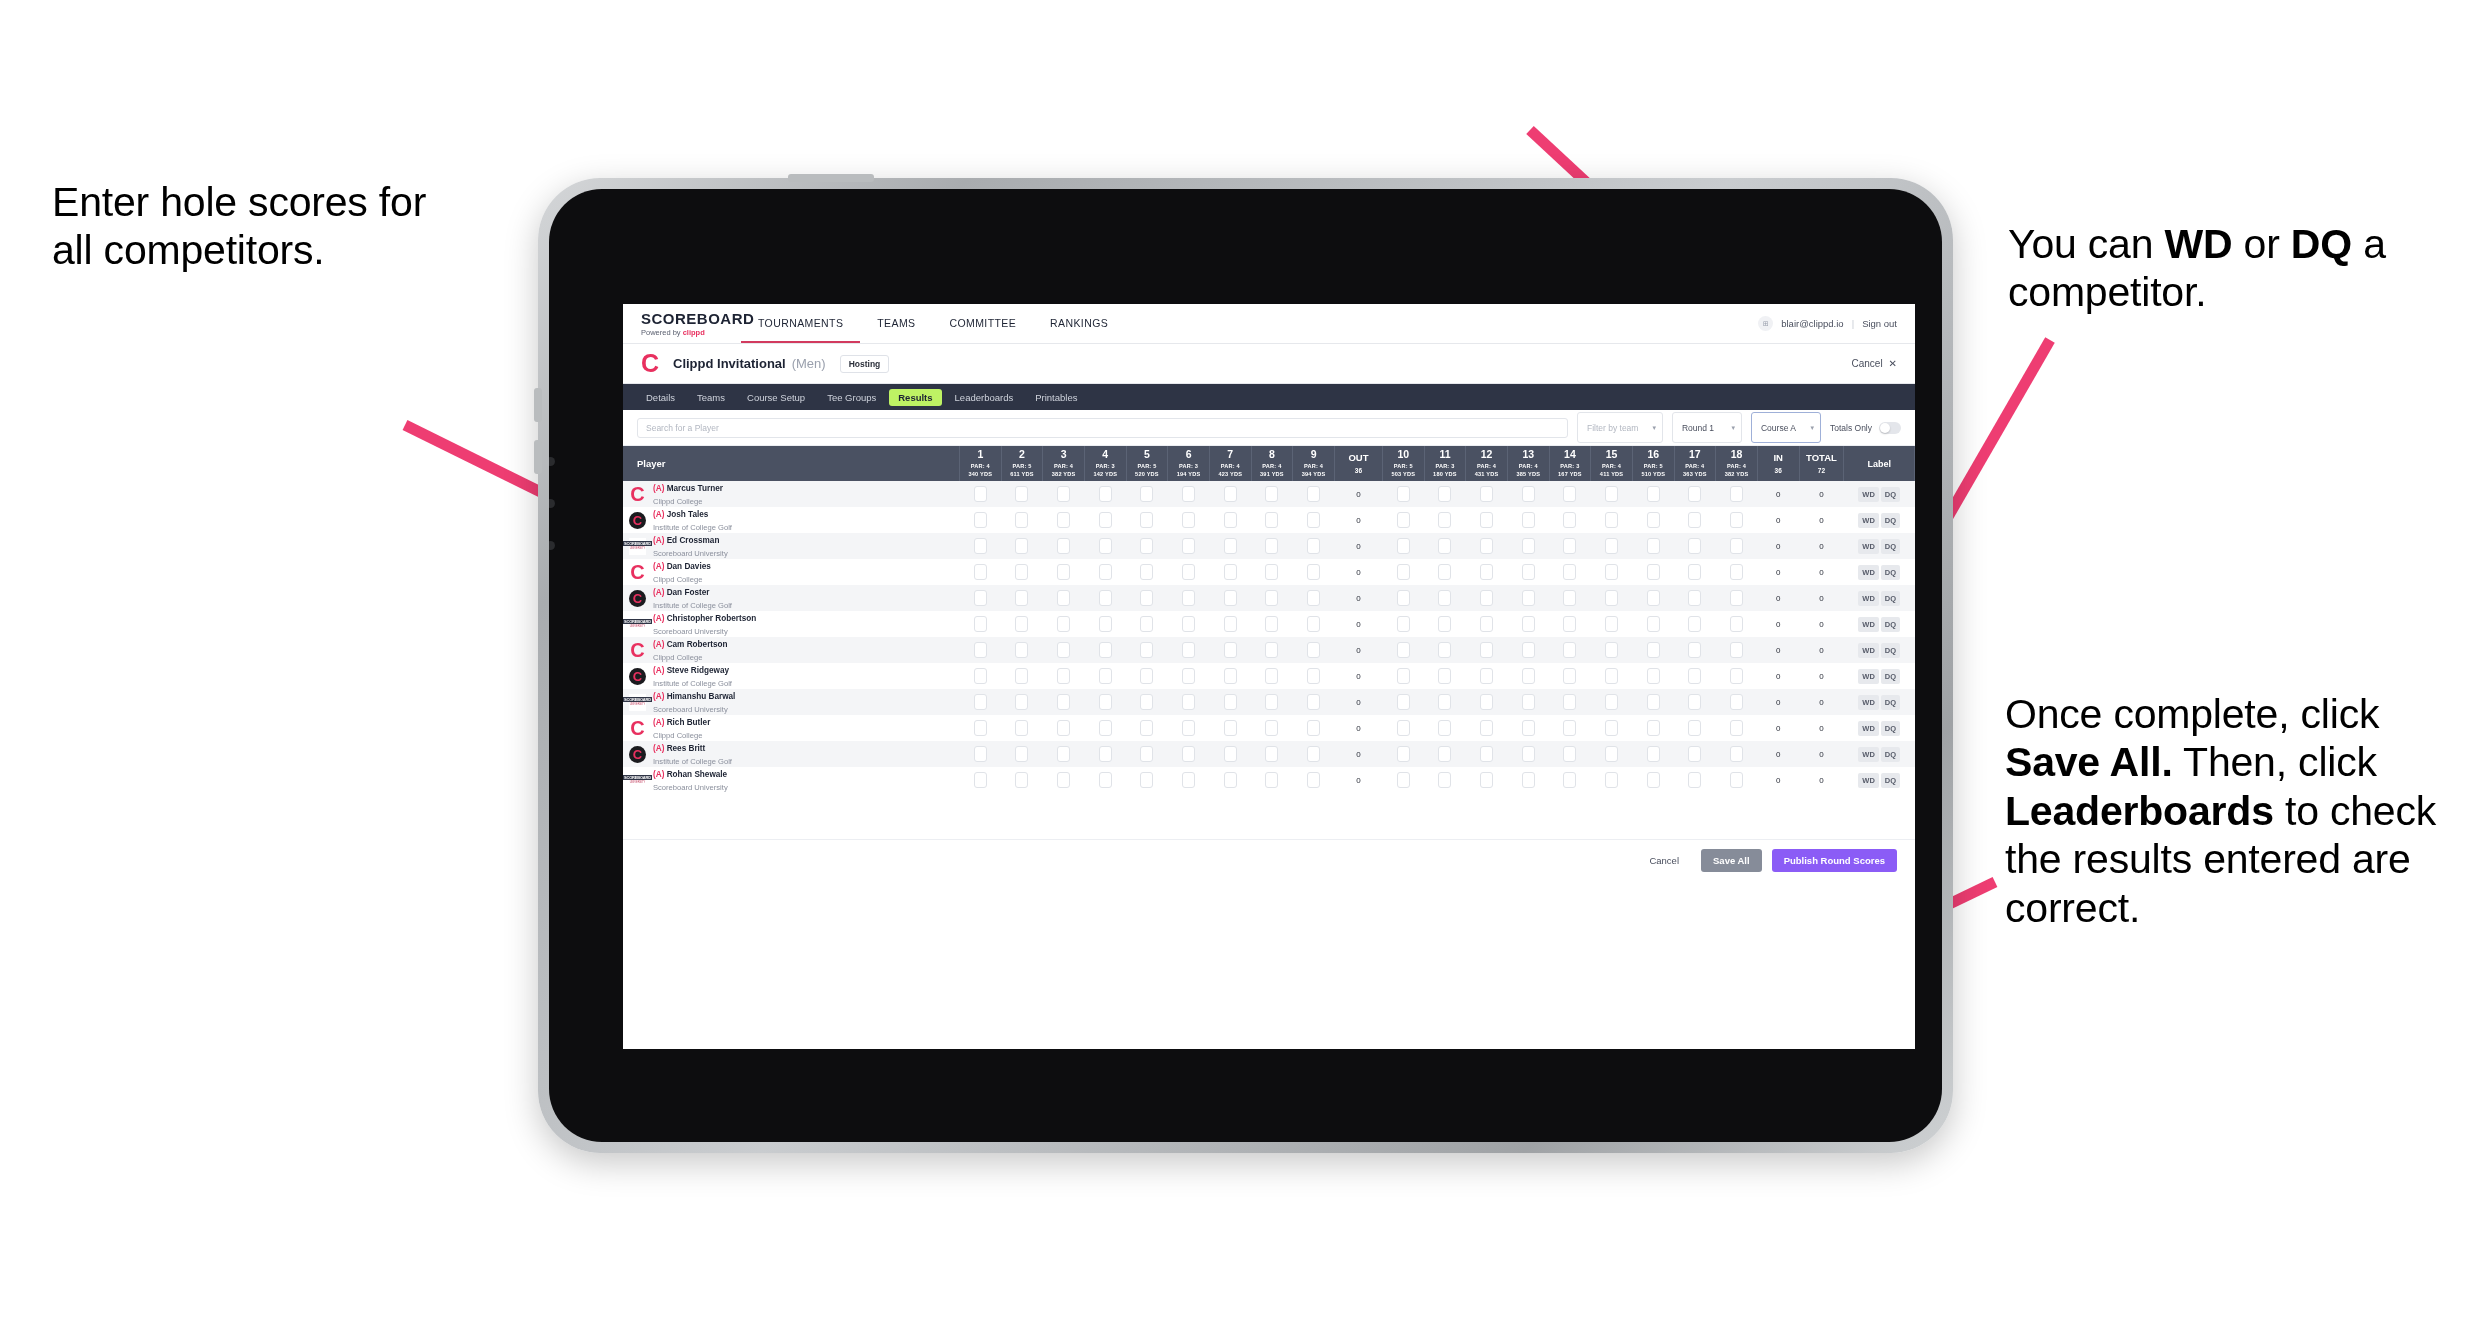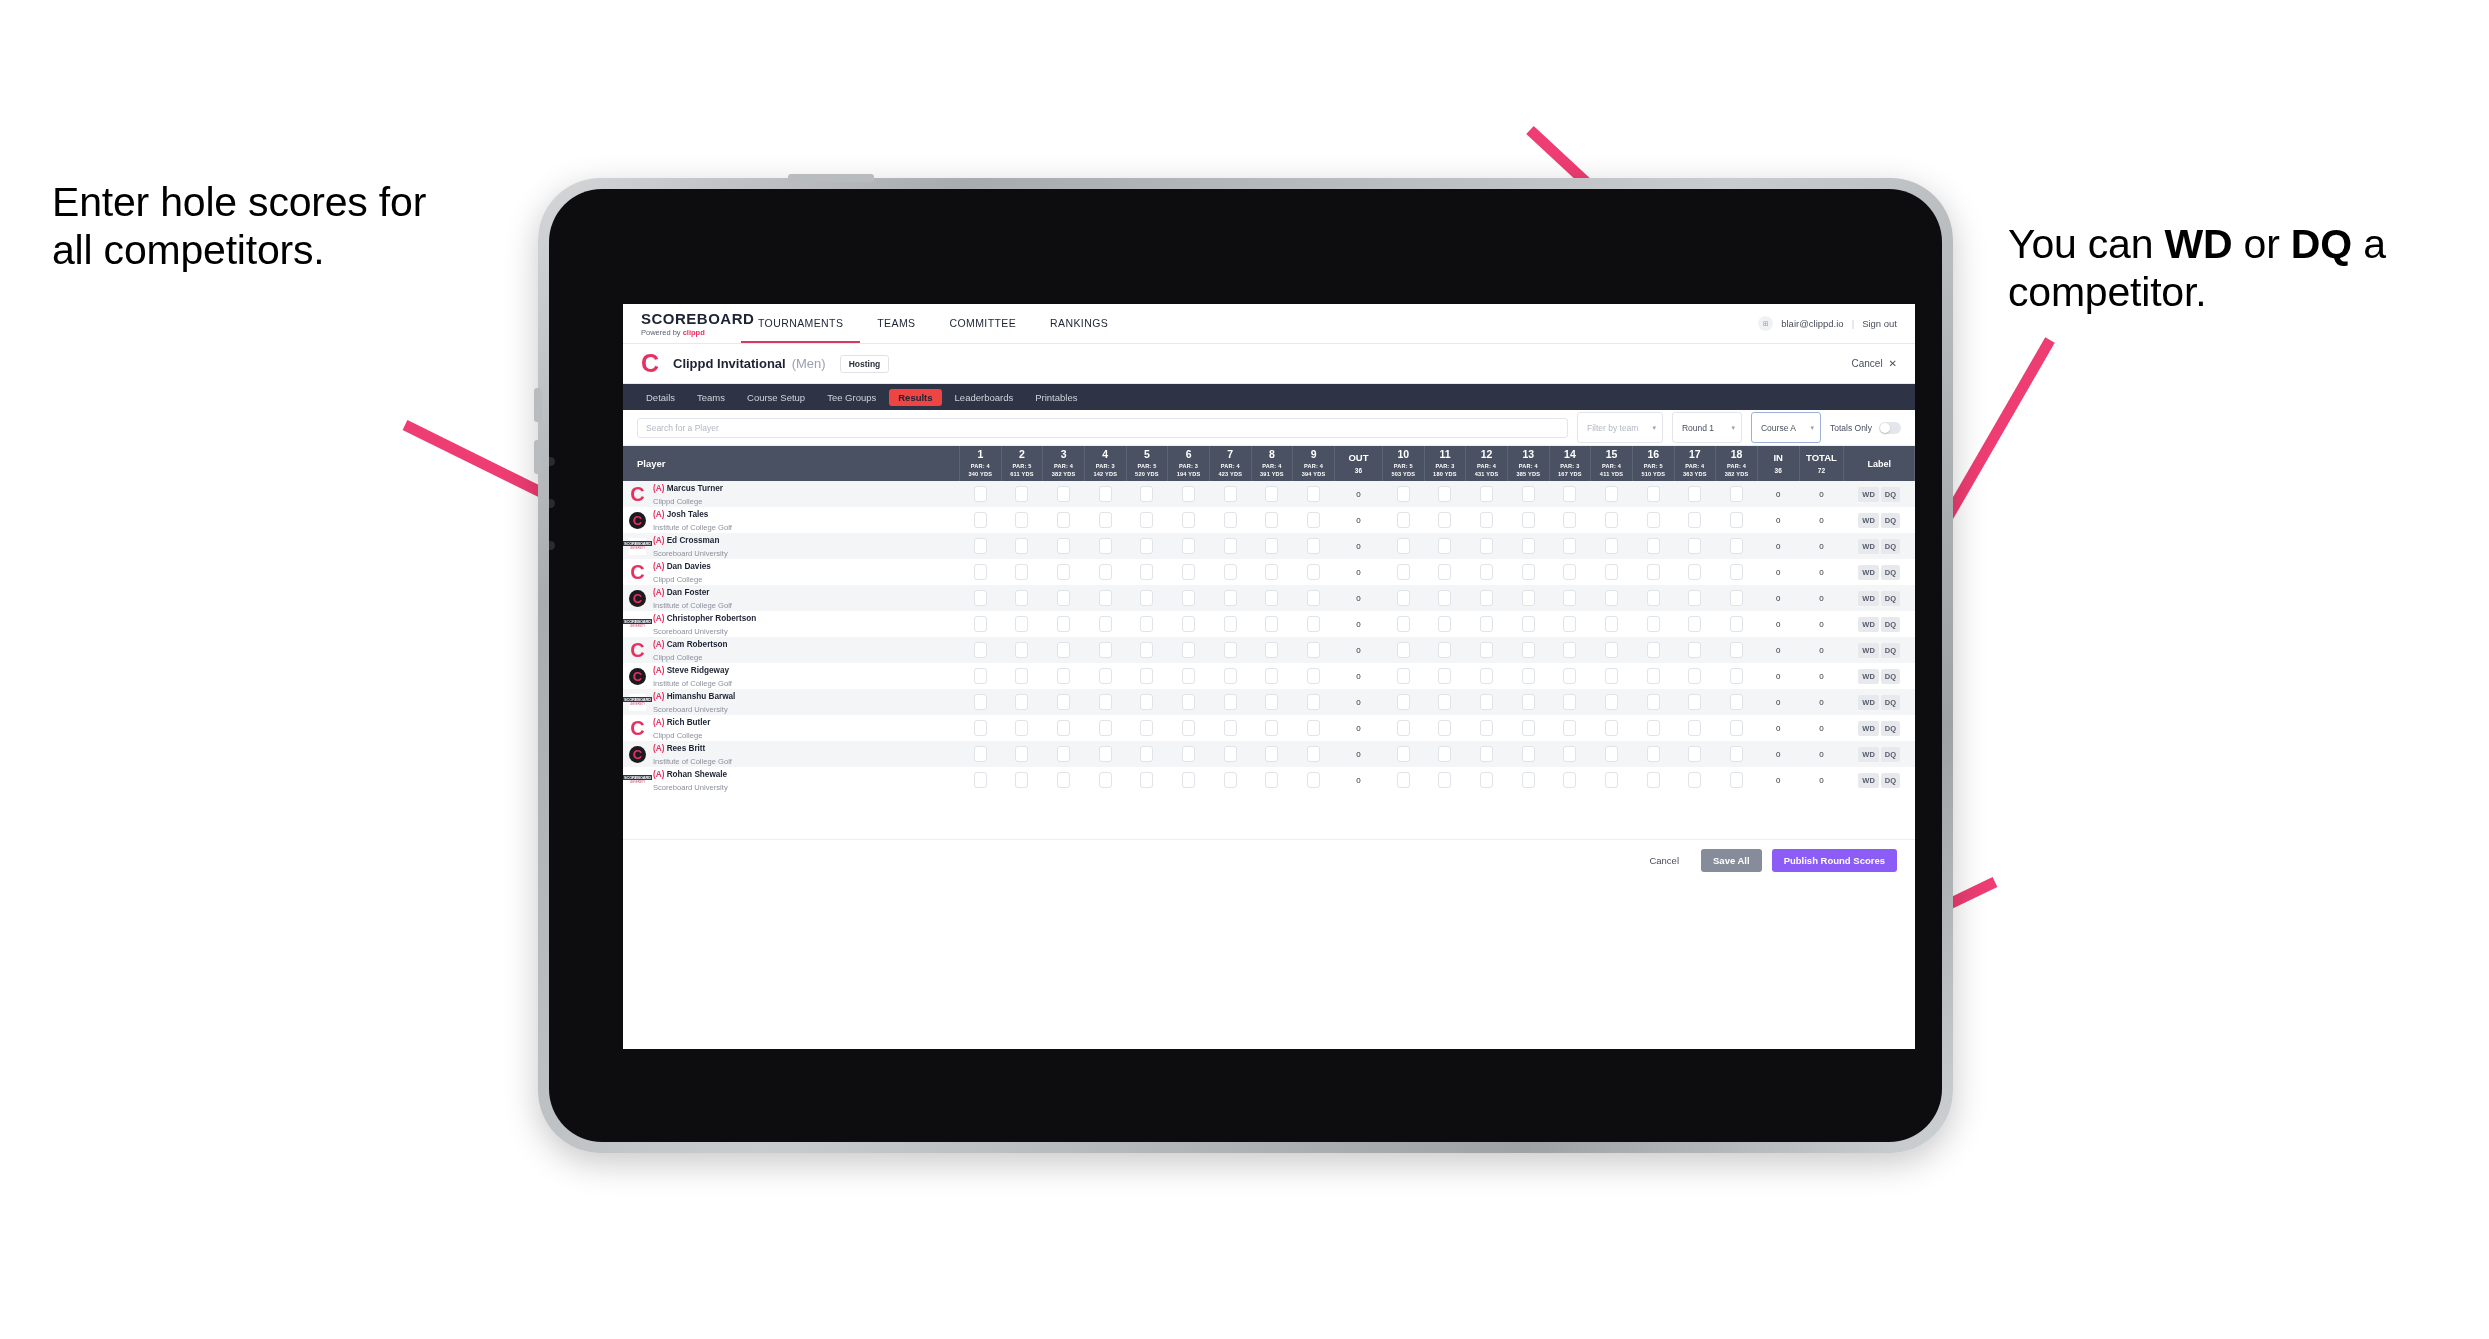--- a/index.html
+++ b/index.html
@@ -109,21 +109,21 @@
   .tbar-right { margin-left:auto; display:flex; align-items:center; gap:6px; font-size:10px; color:#4a4f5e; cursor:pointer;}
 
   
   .stabs {
     height: 26px; background:#2e3445; display:flex; align-items:center;
     padding: 0 14px; gap: 4px;
   }
   .stab {
     font-size: 9.5px; color:#cfd3dc; padding: 3px 9px; border-radius:3px; cursor:pointer;
   }
-  .stab.active { background:#ef4444; color:#1d2333; font-weight:600; }
+  .stab.active { background:#bef264; color:#1d2333; font-weight:600; }
 
   
   .filters {
     height: 36px; background:#fff; display:flex; align-items:center;
     padding: 0 14px; gap: 9px; border-bottom:1px solid #eceef2;
   }
   .search {
     flex: 1; height: 20px; border:1px solid #e2e5ea; border-radius:3px;
     display:flex; align-items:center; padding: 0 8px;
     font-size: 8.5px; color:#b2b7c1; background:#fff;
@@ -206,20 +206,21 @@
 </style>
 </head>
 <body>
 
 <div id="stage">
 
   <div class="anno" id="anno-left">Enter hole scores for all competitors.</div>
 
   <div class="anno" id="anno-wd"><span>You can </span><b>WD</b><span> or </span><b>DQ</b><span> a competitor.</span></div>
 
+  <div class="anno" id="anno-save"><span>Once complete, click </span><b>Save All.</b><span> Then, click </span><b>Leaderboards</b><span> to check the results entered are correct.</span></div>
 
   <svg class="arrow" style="left:1520px; top:120px;" width="220" height="200" viewBox="0 0 220 200">
     <defs>
         <marker id="ah1" markerWidth="5" markerHeight="5" refX="2.2" refY="2.5" orient="auto">
       <path d="M0,0 L5,2.5 L0,5 z" fill="#ee3d72"></path>
         </marker>
       </defs>
     <line x1="10" y1="10" x2="180" y2="168" stroke="#ee3d72" stroke-width="11" marker-end="url(#ah1)"></line>
   </svg>
 

